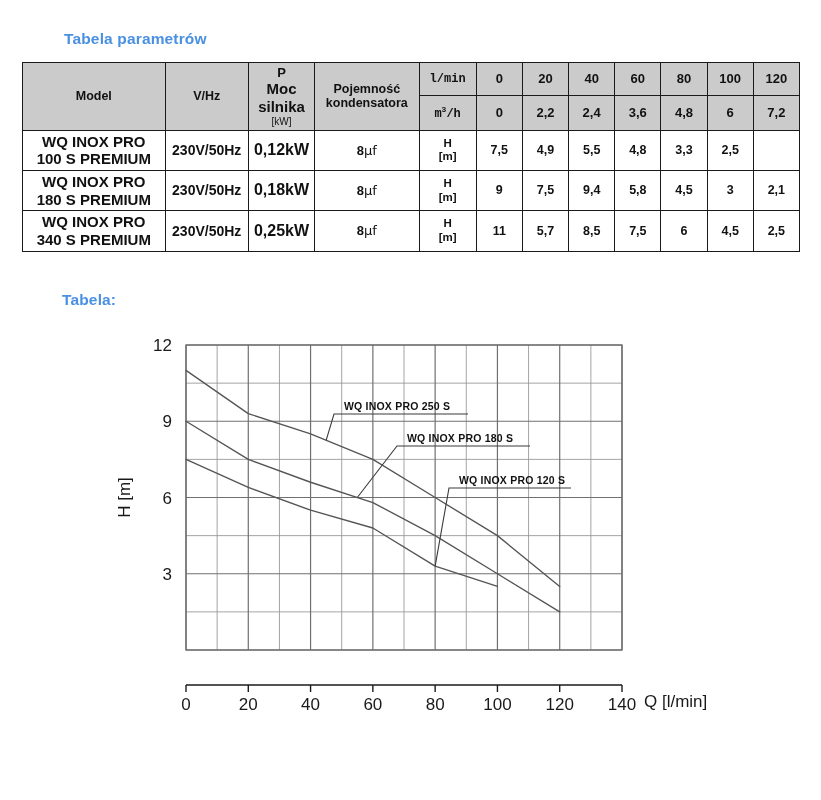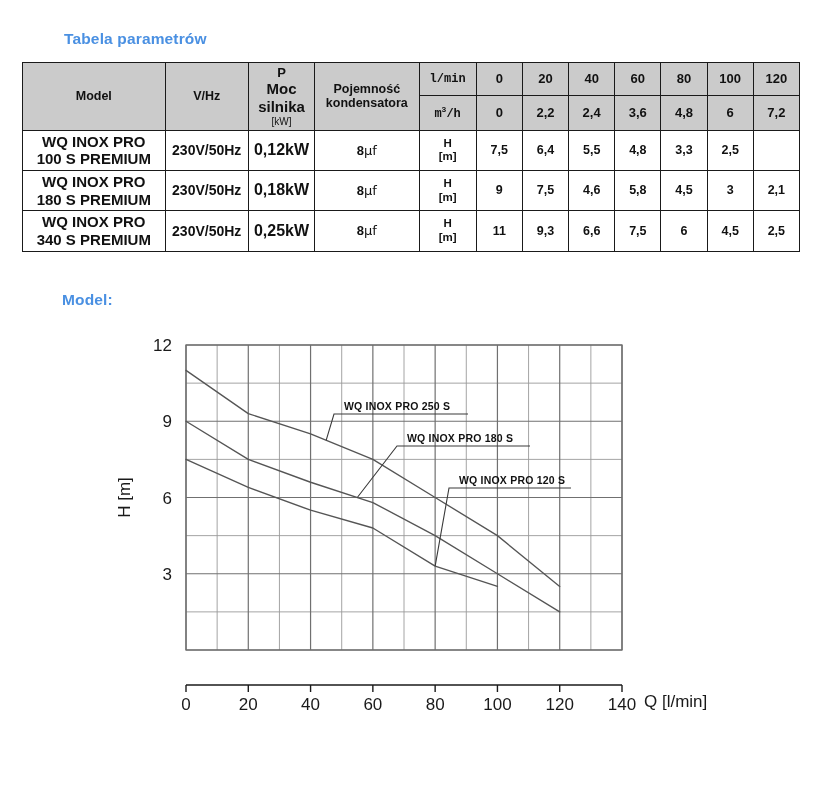--- a/index.html
+++ b/index.html
@@ -141,21 +141,21 @@
           <span>100 S PREMIUM</span>
         </td>
         <td class="cell-vhz">230V/50Hz</td>
         <td class="cell-p">0,12kW</td>
         <td class="cell-cap"><span>8</span><span class="mu">µf</span></td>
         <td class="cell-hunit">
           <span>H</span><br>
           <span>[m]</span>
         </td>
         <td class="cell-val">7,5</td>
-        <td class="cell-val">6,4</td>
+        <td class="cell-val">4,9</td>
         <td class="cell-val">5,5</td>
         <td class="cell-val">4,8</td>
         <td class="cell-val">3,3</td>
         <td class="cell-val">2,5</td>
         <td class="cell-val"></td>
       </tr>
 
       <tr>
         <td class="cell-model">
           <span>WQ INOX PRO</span><br>
@@ -163,51 +163,51 @@
         </td>
         <td class="cell-vhz">230V/50Hz</td>
         <td class="cell-p">0,18kW</td>
         <td class="cell-cap"><span>8</span><span class="mu">µf</span></td>
         <td class="cell-hunit">
           <span>H</span><br>
           <span>[m]</span>
         </td>
         <td class="cell-val">9</td>
         <td class="cell-val">7,5</td>
-        <td class="cell-val">4,6</td>
+        <td class="cell-val">9,4</td>
         <td class="cell-val">5,8</td>
         <td class="cell-val">4,5</td>
         <td class="cell-val">3</td>
         <td class="cell-val">2,1</td>
       </tr>
 
       <tr>
         <td class="cell-model">
           <span>WQ INOX PRO</span><br>
           <span>340 S PREMIUM</span>
         </td>
         <td class="cell-vhz">230V/50Hz</td>
         <td class="cell-p">0,25kW</td>
         <td class="cell-cap"><span>8</span><span class="mu">µf</span></td>
         <td class="cell-hunit">
           <span>H</span><br>
           <span>[m]</span>
         </td>
         <td class="cell-val">11</td>
-        <td class="cell-val">9,3</td>
-        <td class="cell-val">6,6</td>
+        <td class="cell-val">5,7</td>
+        <td class="cell-val">8,5</td>
         <td class="cell-val">7,5</td>
         <td class="cell-val">6</td>
         <td class="cell-val">4,5</td>
         <td class="cell-val">2,5</td>
       </tr>
     </tbody>
   </table>
 
-  <div id="h-wykres" class="heading">Model:</div>
+  <div id="h-wykres" class="heading">Tabela:</div>
 
   <div id="chart-area">
     <svg id="chart-svg" width="821" height="420" viewBox="0 0 821 420">
       <g id="grid-minor">
           <line x1="217.14" y1="27" x2="217.14" y2="332" stroke="#9a9a9a" stroke-width="0.9"></line>
           <line x1="279.43" y1="27" x2="279.43" y2="332" stroke="#9a9a9a" stroke-width="0.9"></line>
           <line x1="341.71" y1="27" x2="341.71" y2="332" stroke="#9a9a9a" stroke-width="0.9"></line>
           <line x1="404.00" y1="27" x2="404.00" y2="332" stroke="#9a9a9a" stroke-width="0.9"></line>
           <line x1="466.29" y1="27" x2="466.29" y2="332" stroke="#9a9a9a" stroke-width="0.9"></line>
           <line x1="528.57" y1="27" x2="528.57" y2="332" stroke="#9a9a9a" stroke-width="0.9"></line>

